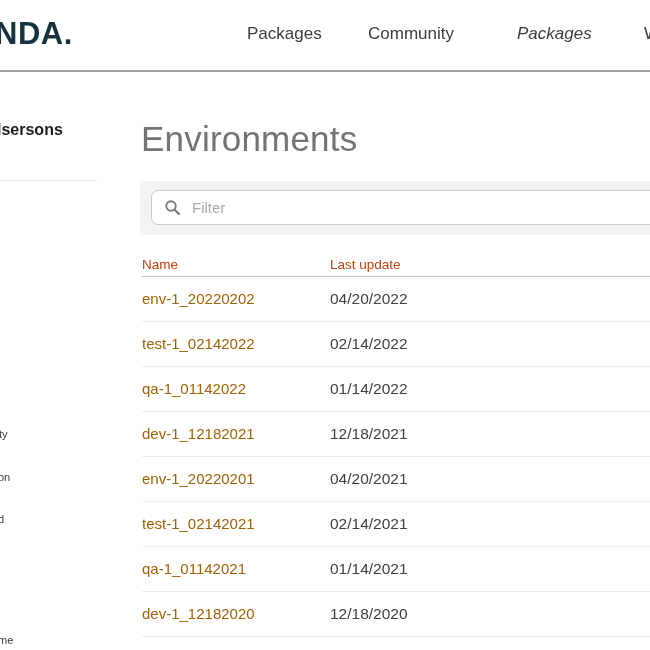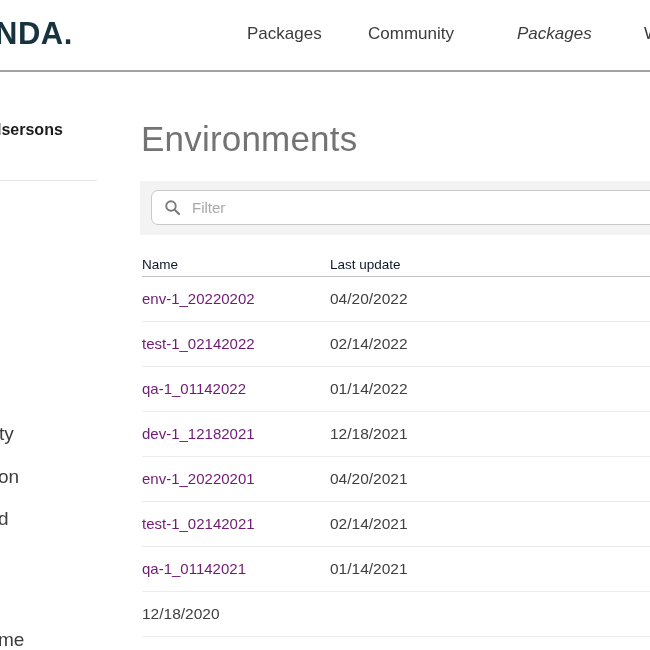--- a/index.html
+++ b/index.html
@@ -54,21 +54,21 @@
     white-space: nowrap;
   }
   .sidebar-divider {
     position: absolute;
     left: 0; top: 180px;
     width: 97px; height: 1px;
     background: #e6e6e6;
   }
   .side-item {
     position: absolute;
-    font-size: 19px;
+    font-size: 11px;
     line-height: 18px;
     color: #3c3c3c;
     text-decoration: none;
     white-space: nowrap;
     text-align: right;
   }
   .side-0 { left: -1px; top: 425px; }
   .side-1 { left: -2px; top: 468px; }
   .side-2 { left: -2px; top: 510px; }
   .side-3 { left: -2px; top: 631px; }
@@ -125,33 +125,33 @@
   .thead {
     display: flex;
     align-items: flex-end;
     height: 25px;
     padding-bottom: 4px;
     border-bottom: 1px solid #c4c4c4;
     box-sizing: content-box;
   }
   .th {
     font-size: 13.5px;
-    color: #0f172a;
+    color: #c2410c;
   }
   .tr {
     display: flex;
     align-items: center;
     height: 44px;
     border-bottom: 1px solid #ececec;
   }
   .col-name { width: 188px; flex: 0 0 auto; }
   .col-date { flex: 1 1 auto; }
   .env-link {
     font-size: 15px;
-    color: #701a75;
+    color: #a16207;
     text-decoration: none;
   }
   .date-text {
     font-size: 15.5px;
     color: #3f3f3f;
   }
 </style>
 </head>
 <body>
 
@@ -216,17 +216,18 @@
     </div>
     <div class="tr">
       <div class="col-name"><a class="env-link" href="#">test-1_02142021</a></div>
       <div class="col-date date-text">02/14/2021</div>
     </div>
     <div class="tr">
       <div class="col-name"><a class="env-link" href="#">qa-1_01142021</a></div>
       <div class="col-date date-text">01/14/2021</div>
     </div>
     <div class="tr">
+      <div class="col-name"><a class="env-link" href="#">dev-1_12182020</a></div>
       <div class="col-date date-text">12/18/2020</div>
     </div>
   </div>
 
 </div>
 
 </body></html>

